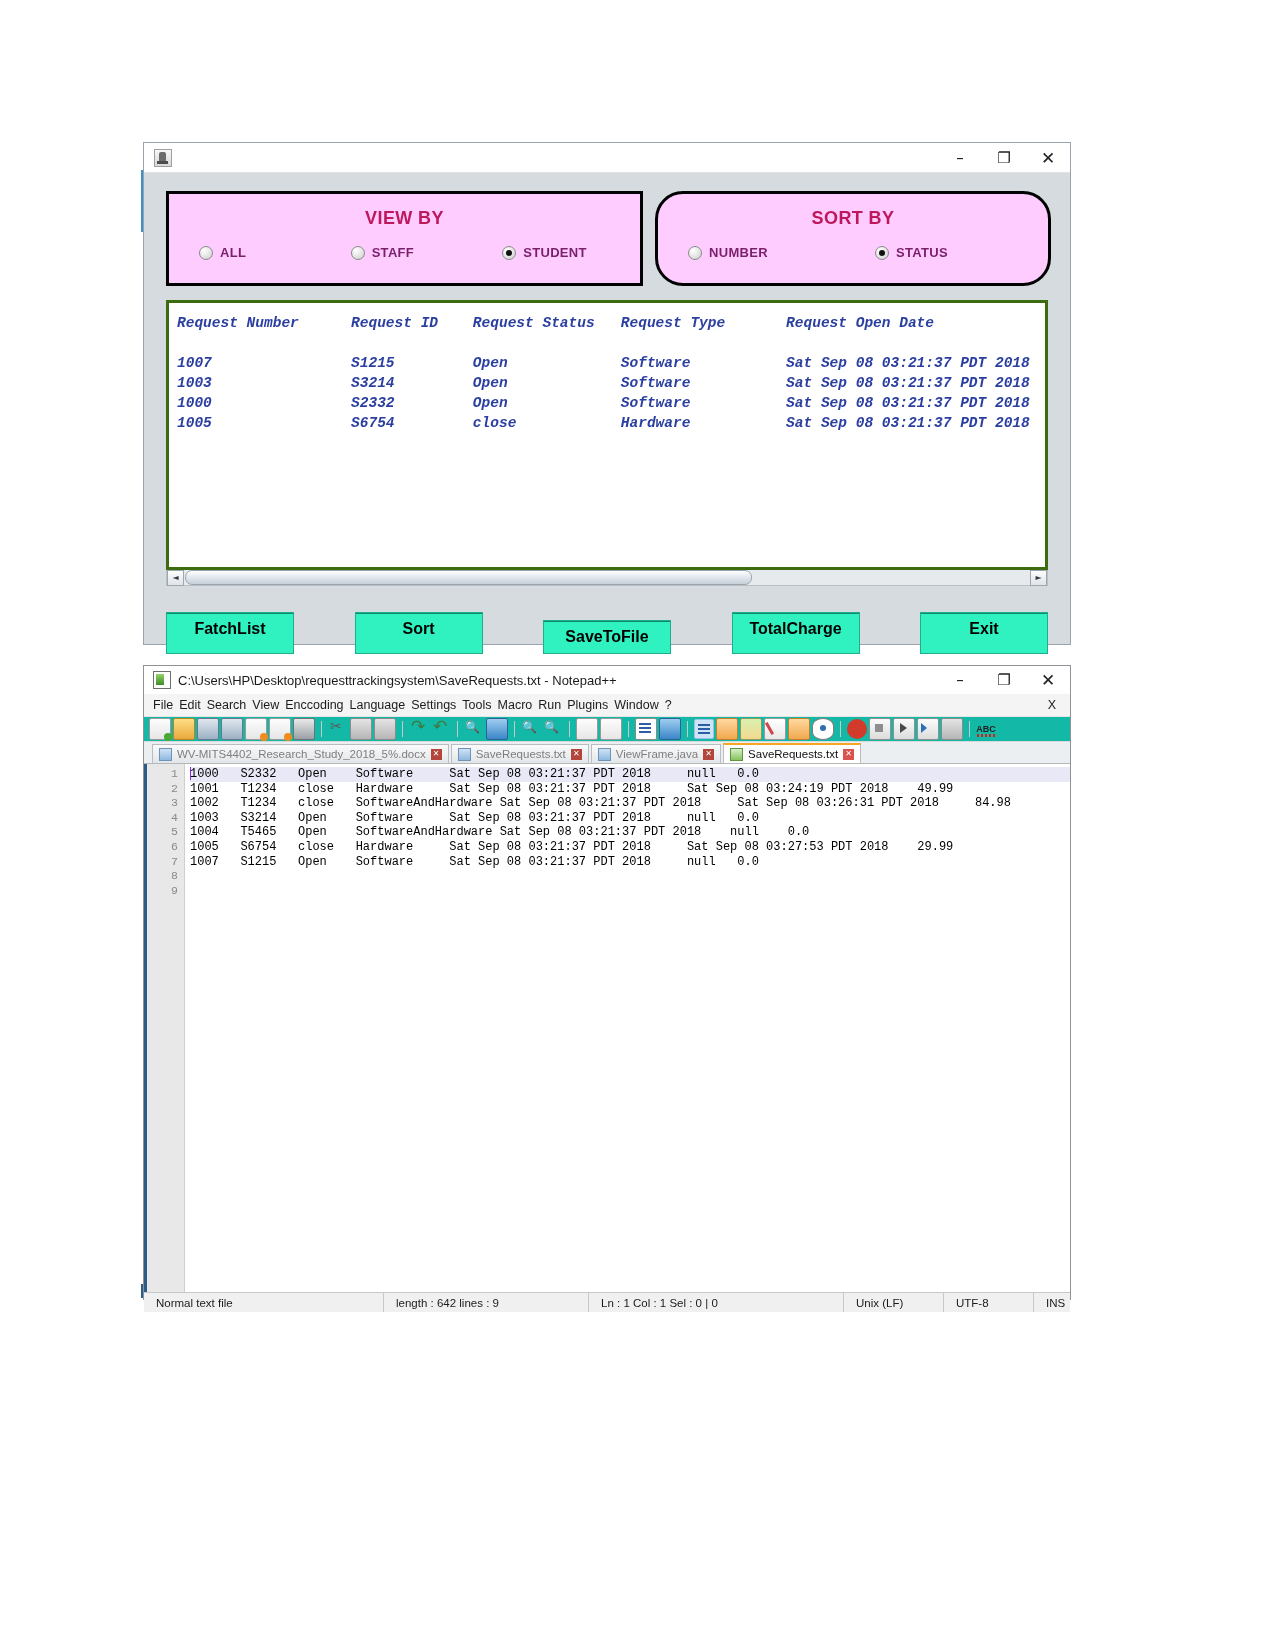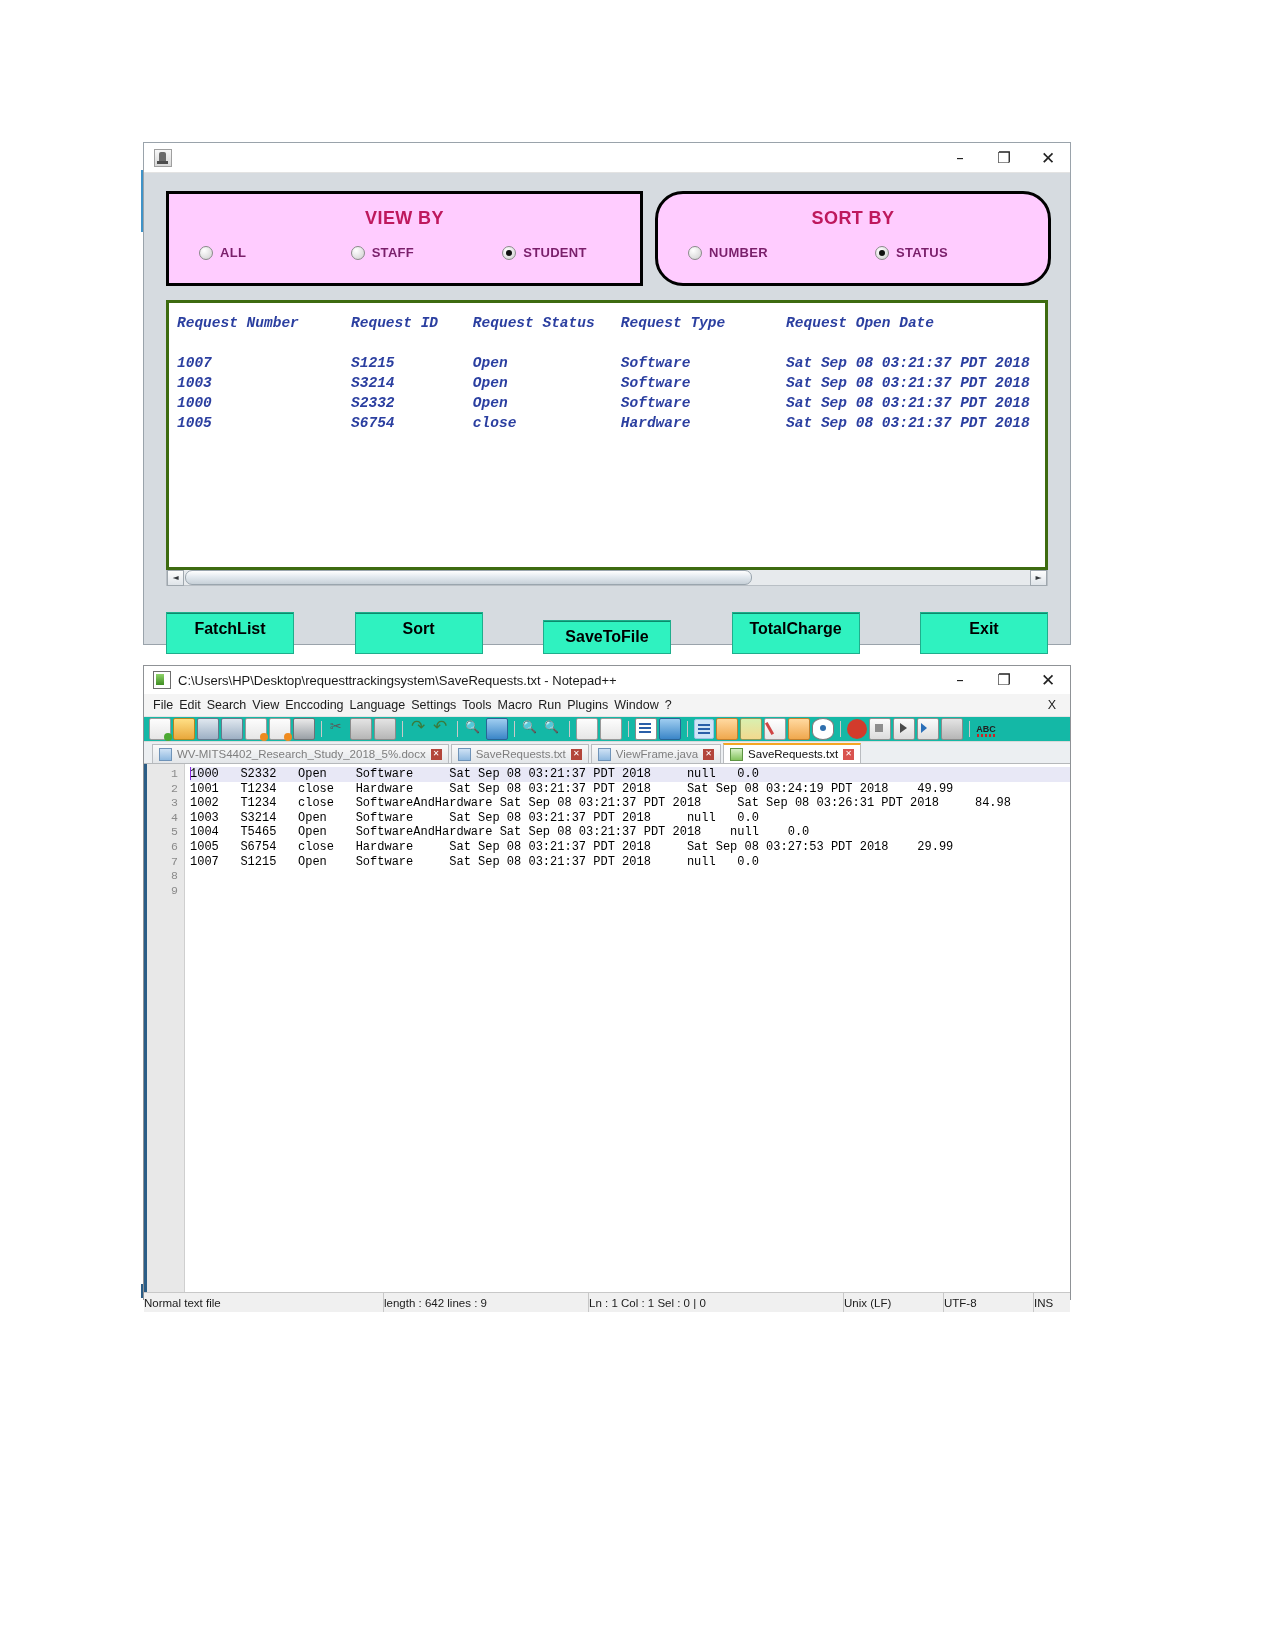--- a/index.html
+++ b/index.html
@@ -231,21 +231,21 @@
   #code .cline.cur{background:#e8e8f6;}
   #caret{
     position:absolute;left:5px;top:3px;width:1px;height:13px;background:#8a2be2;
   }
 
   #npp-status{
     height:19px;background:#f0f0f0;display:flex;align-items:center;
     border-top:1px solid #c8c8c8;font-size:11.5px;color:#1b1b1b;
   }
   .st-cell{
-    height:100%;display:flex;align-items:center;padding-left:0;
+    height:100%;display:flex;align-items:center;padding-left:12px;
     border-right:1px solid #c8c8c8;box-sizing:border-box;
   }
   #st1{width:240px;}
   #st2{width:205px;}
   #st3{width:255px;}
   #st4{width:100px;}
   #st5{width:90px;}
   #st6{flex:1;border-right:none;}
 
   

